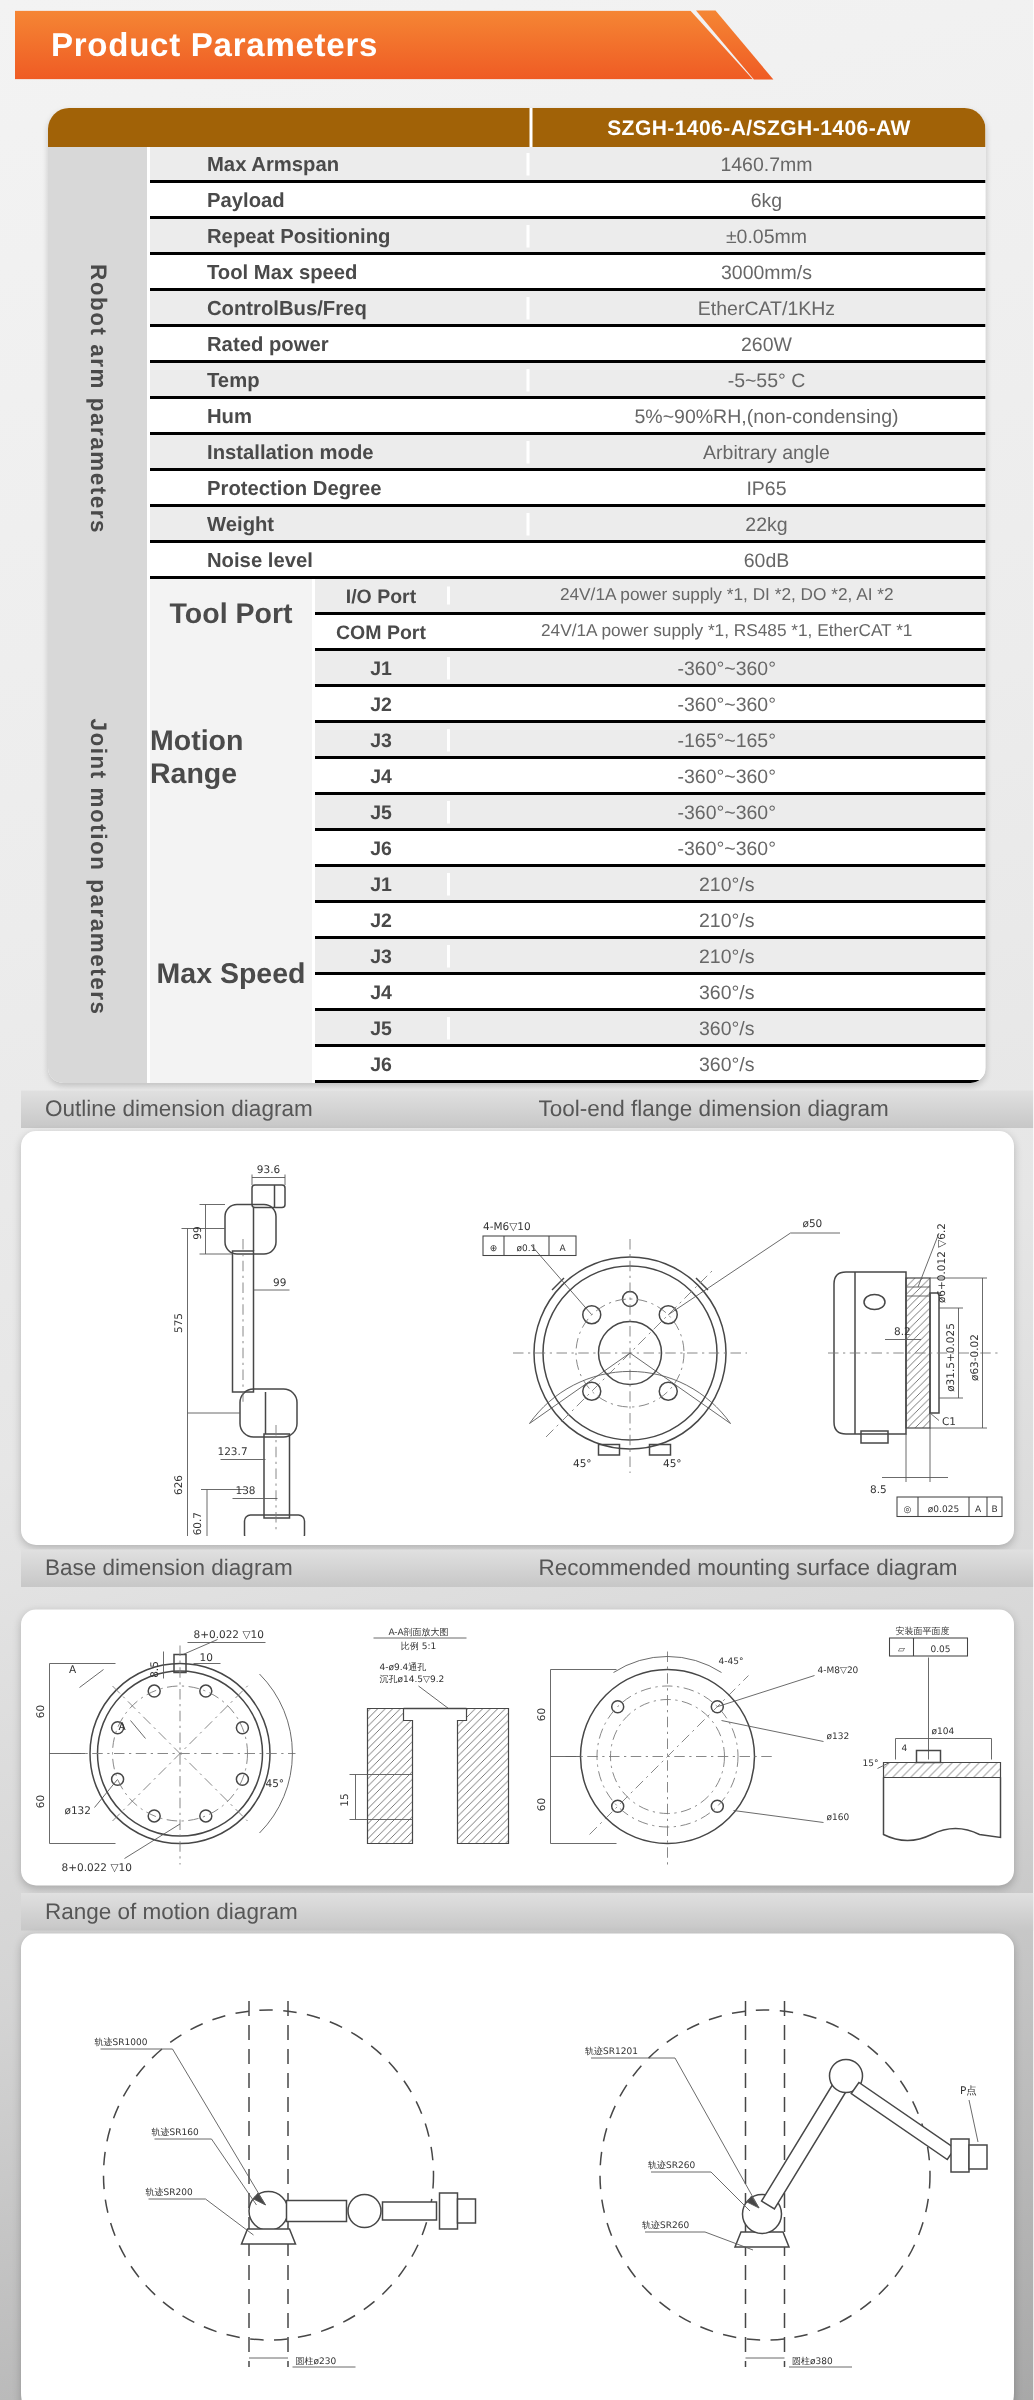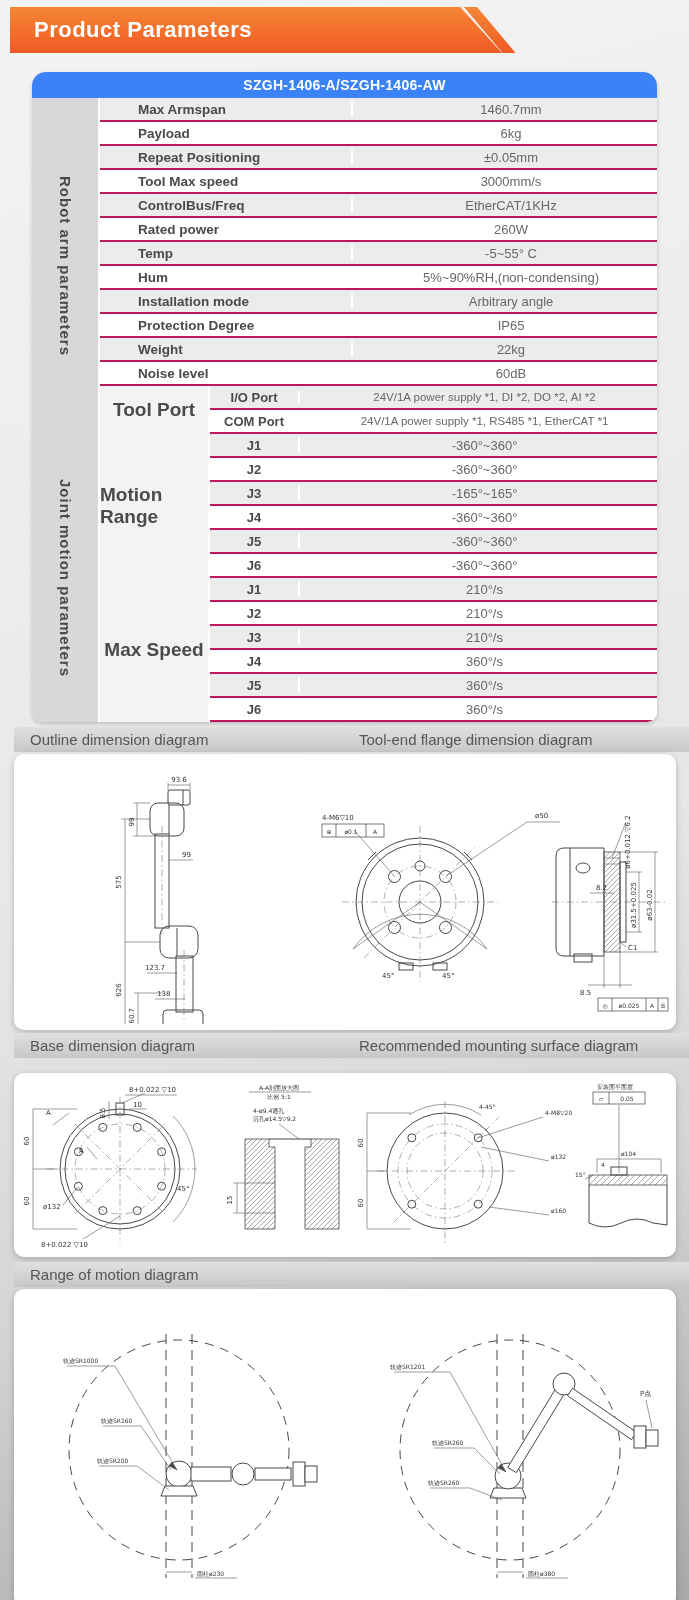--- a/index.html
+++ b/index.html
@@ -11,30 +11,30 @@
     background:linear-gradient(180deg,#f6марь 0,#f58634 0%,#ef5b24 100%);
     background:linear-gradient(180deg,#f58634 0%,#ef5b24 100%);
     clip-path:polygon(0 0,91.5% 0,100% 100%,0 100%);
     display:flex;align-items:center;box-shadow:2px 3px 4px rgba(0,0,0,.25);}
   .banner-title{color:#fff;font-size:22px;font-weight:bold;margin-left:24px;letter-spacing:.5px;}
   .banner-stripe{position:absolute;left:464px;top:7px;width:13px;height:46px;
     background:linear-gradient(180deg,#f58634,#ef5b24);transform:skewX(40deg);transform-origin:top left;}
   
   .spec-table{position:absolute;left:32px;top:72px;width:625px;border-radius:14px 14px 10px 10px;overflow:hidden;
     box-shadow:0 2px 4px rgba(0,0,0,.18);background:#fff;}
-  .thead{position:relative;height:26px;background:#3b82f6;display:flex;flex-direction:column;}
+  .thead{position:relative;height:26px;background:#a16207;display:flex;}
   .thead-left{width:321px;border-right:2px solid #fff;}
   .thead-right{flex:1;display:flex;align-items:center;justify-content:center;
     color:#fff;font-weight:bold;font-size:14px;letter-spacing:.3px;}
   .band{display:flex;}
   .side{width:66px;border-right:2px solid #fff;background:#d8d8d8;
     display:flex;align-items:center;justify-content:center;
     writing-mode:vertical-rl;font-weight:bold;color:#4a4a4a;font-size:15px;letter-spacing:1px;}
   .bmain{flex:1;display:flex;flex-direction:column;}
-  .row{display:flex;align-items:center;height:24px;box-sizing:border-box;border-bottom:2px solid #be185d;background:#fff;}
+  .row{display:flex;align-items:center;height:24px;box-sizing:border-box;border-bottom:2px solid #000000;background:#fff;}
   .row.g{background:#ececec;}
   .lab{width:251px;box-sizing:border-box;padding-left:38px;font-weight:bold;color:#4a4a4a;font-size:13.5px;}
   .val{flex:1;border-left:2px solid #fff;text-align:center;color:#676767;font-size:13px;padding-left:12px;}
   .val.sm{font-size:11.5px;}
   .group{display:flex;}
   .gl{width:108px;border-right:2px solid #fff;background:#f3f3f3;display:flex;align-items:center;justify-content:center;
     font-weight:bold;color:#4a4a4a;font-size:19px;}
   .grows{flex:1;display:flex;flex-direction:column;}
   .sub{width:88px;text-align:center;font-weight:bold;color:#4a4a4a;font-size:13px;}
   

